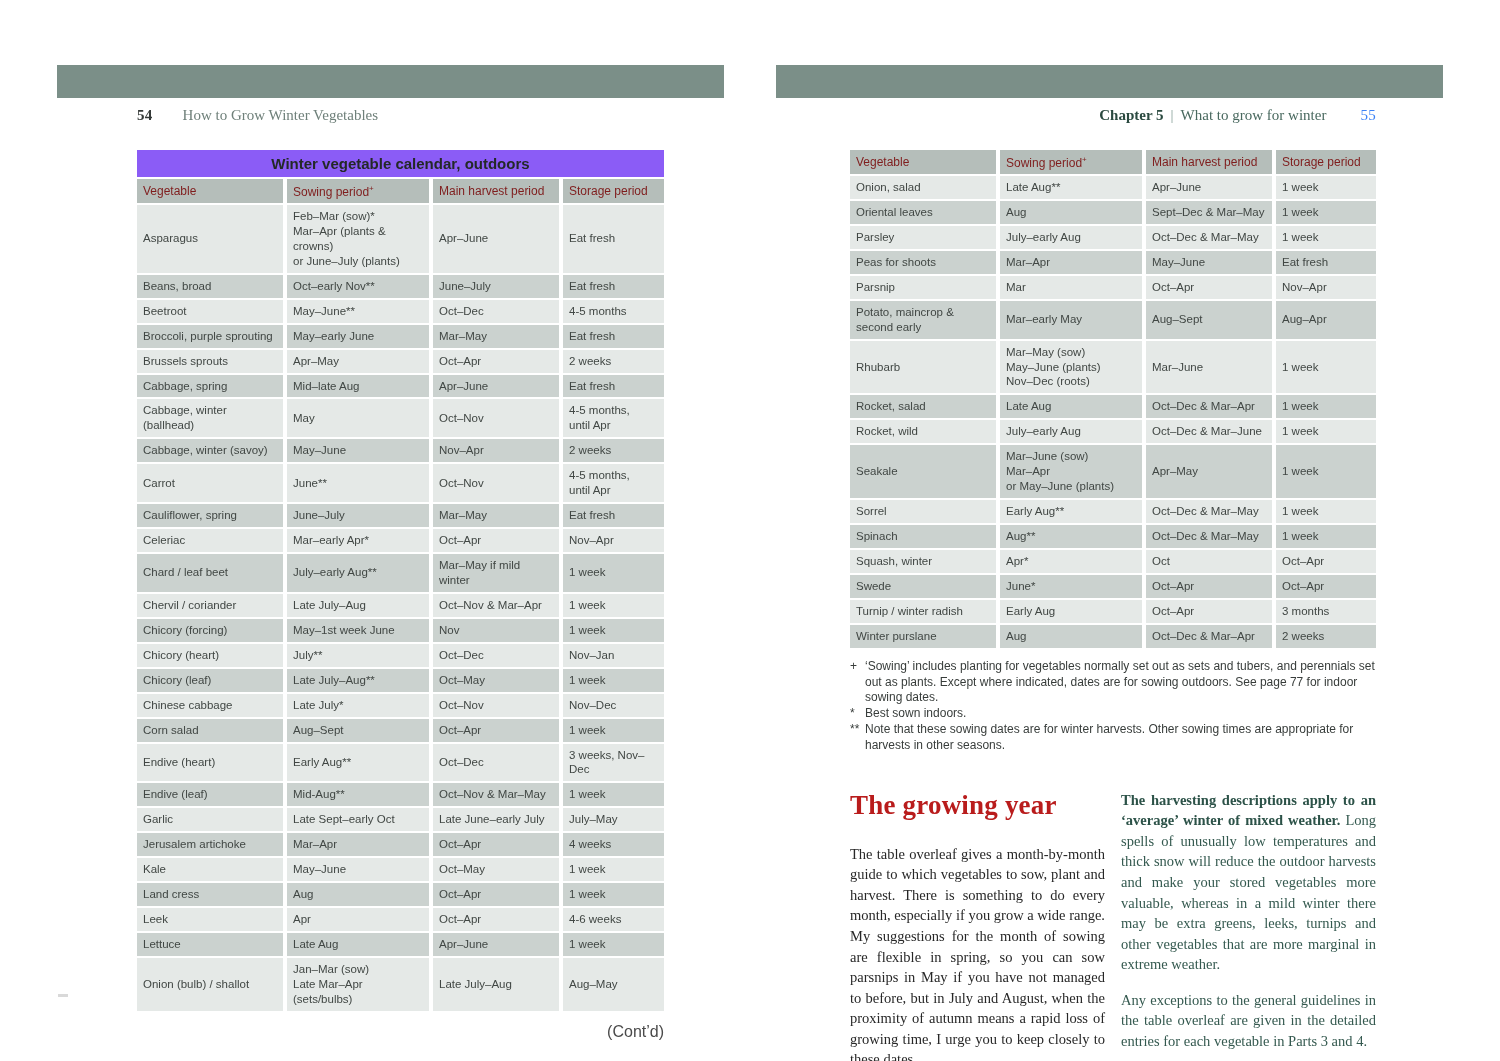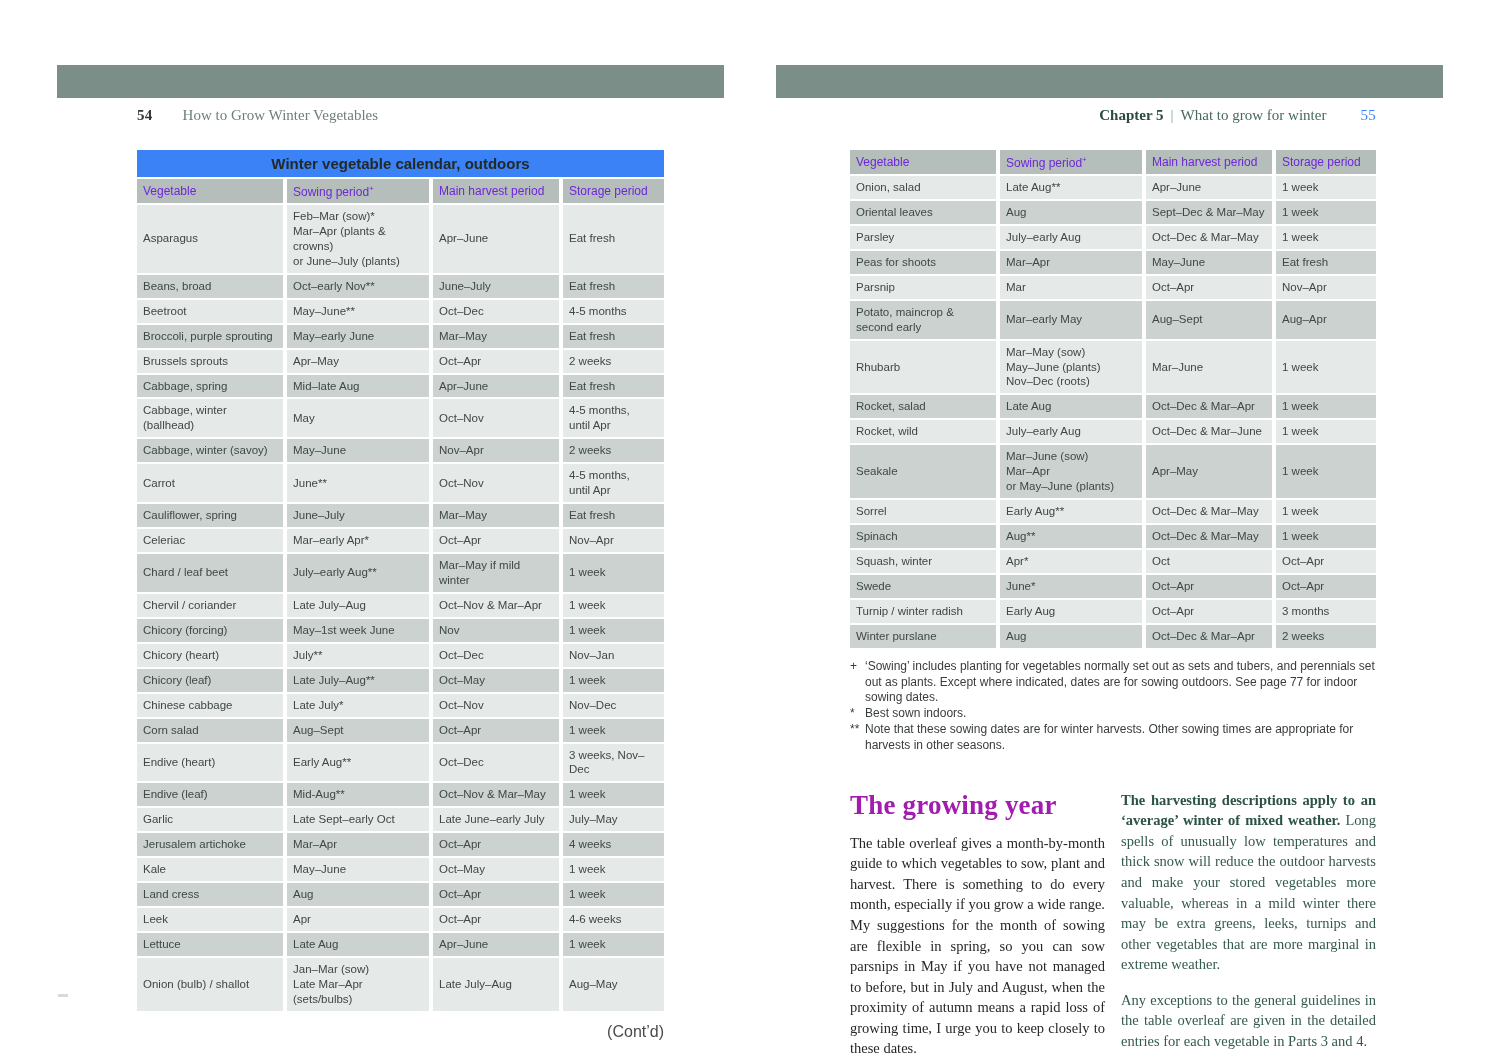--- a/index.html
+++ b/index.html
@@ -18,60 +18,60 @@
   .running-right .chapter { color: #2B4A40; font-weight: bold; margin-left: 23px; }
   .running-right .sep { color: #8AA39B; margin: 0 7px; }
   .running-right .running-title-right { color: #49695F; }
   .running-right .pagenum { color: #3b82f6; font-weight: normal; margin-left: 34px; letter-spacing: .3px; }
 
   .page-col { position: absolute; top: 150px; }
   .left-col  { left: 137px; width: 527px; }
   .right-col { left: 850px; width: 526px; }
 
   .table-title {
-    background: #3b82f6; color: #232927; font-family: "Liberation Sans", sans-serif;
+    background: #8b5cf6; color: #232927; font-family: "Liberation Sans", sans-serif;
     font-weight: bold; font-size: 15px; text-align: center;
     height: 27px; line-height: 27px; margin-bottom: 2px;
   }
 
   table.veg-table {
     width: 100%; border-collapse: collapse; table-layout: fixed;
     font-family: "Liberation Sans", sans-serif; font-size: 11.5px;
   }
   .veg-table th, .veg-table td {
     border-right: 4px solid #fff; border-bottom: 2px solid #fff;
     padding: 4px 6px; text-align: left; vertical-align: middle;
   }
   .veg-table th:last-child, .veg-table td:last-child { border-right: none; }
   .veg-table th:nth-child(1), .veg-table td:nth-child(1) { width: 148px; }
   .veg-table th:nth-child(2), .veg-table td:nth-child(2) { width: 146px; }
   .veg-table th:nth-child(3), .veg-table td:nth-child(3) { width: 130px; }
   .veg-table thead th {
-    background: #B5BEBA; color: #6d28d9; font-weight: normal; font-size: 12px;
+    background: #B5BEBA; color: #7f1d1d; font-weight: normal; font-size: 12px;
     height: 25px;
   }
   .veg-table thead th sup { font-size: 8px; vertical-align: super; }
   .veg-table tbody td { color: #414744; line-height: 1.3; white-space: pre-line; height: 22px; }
   .veg-table tbody tr:nth-child(odd)  td { background: #E5E9E7; }
   .veg-table tbody tr:nth-child(even) td { background: #CBD2CF; }
 
   .contd {
     text-align: right; font-family: "Liberation Sans", sans-serif;
     font-size: 16px; color: #4A4A4A; margin-top: 10px;
   }
 
   .footnotes { margin-top: 9px; font-family: "Liberation Sans", sans-serif; font-size: 12px; color: #383D3B; }
   .footnote { display: flex; line-height: 1.32; }
   .fn-marker { flex: 0 0 15px; }
   .fn-text { flex: 1; }
 
   .section { display: grid; grid-template-columns: 1fr 1fr; column-gap: 16px; margin-top: 36px; }
   .section h2 {
-    font-family: "Liberation Serif", serif; color: #a21caf;
-    font-size: 27px; font-weight: bold; margin-bottom: 12px; letter-spacing: .2px;
+    font-family: "Liberation Serif", serif; color: #b91c1c;
+    font-size: 27px; font-weight: bold; margin-bottom: 23px; letter-spacing: .2px;
   }
   .body-text {
     font-size: 14.5px; line-height: 1.42; text-align: justify; color: #272727;
   }
   .sec-col.teal .body-text { color: #34594F; }
   .sec-col.teal .body-text + .body-text { margin-top: 15px; }
   .sec-col.teal strong { color: #2C5248; }
 
   .artifact { position: absolute; left: 58px; top: 994px; width: 10px; height: 3px; background: #D9D9D9; }
 </style>

